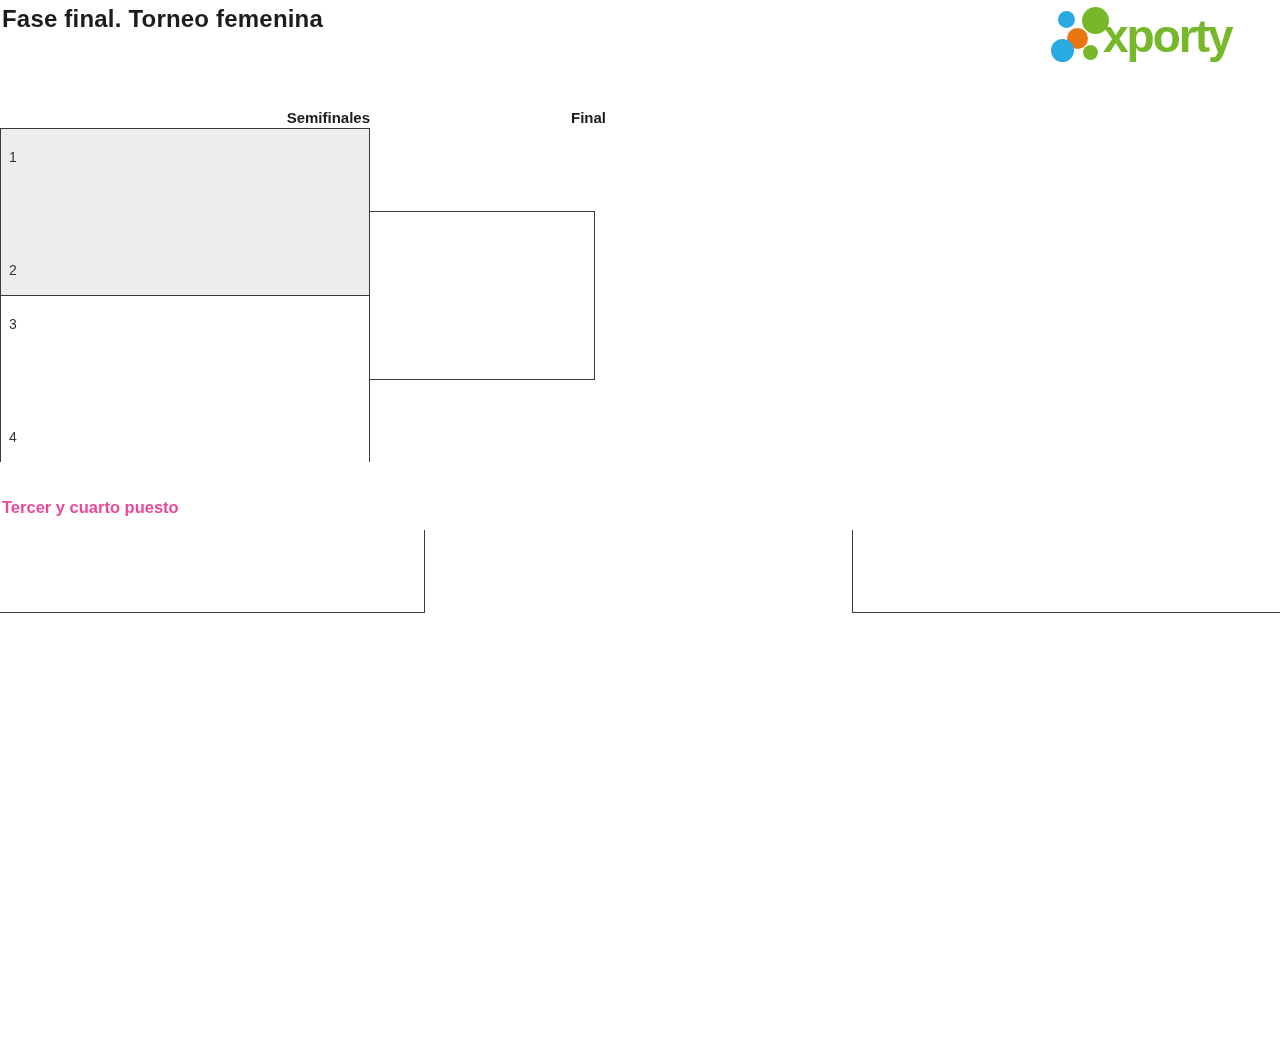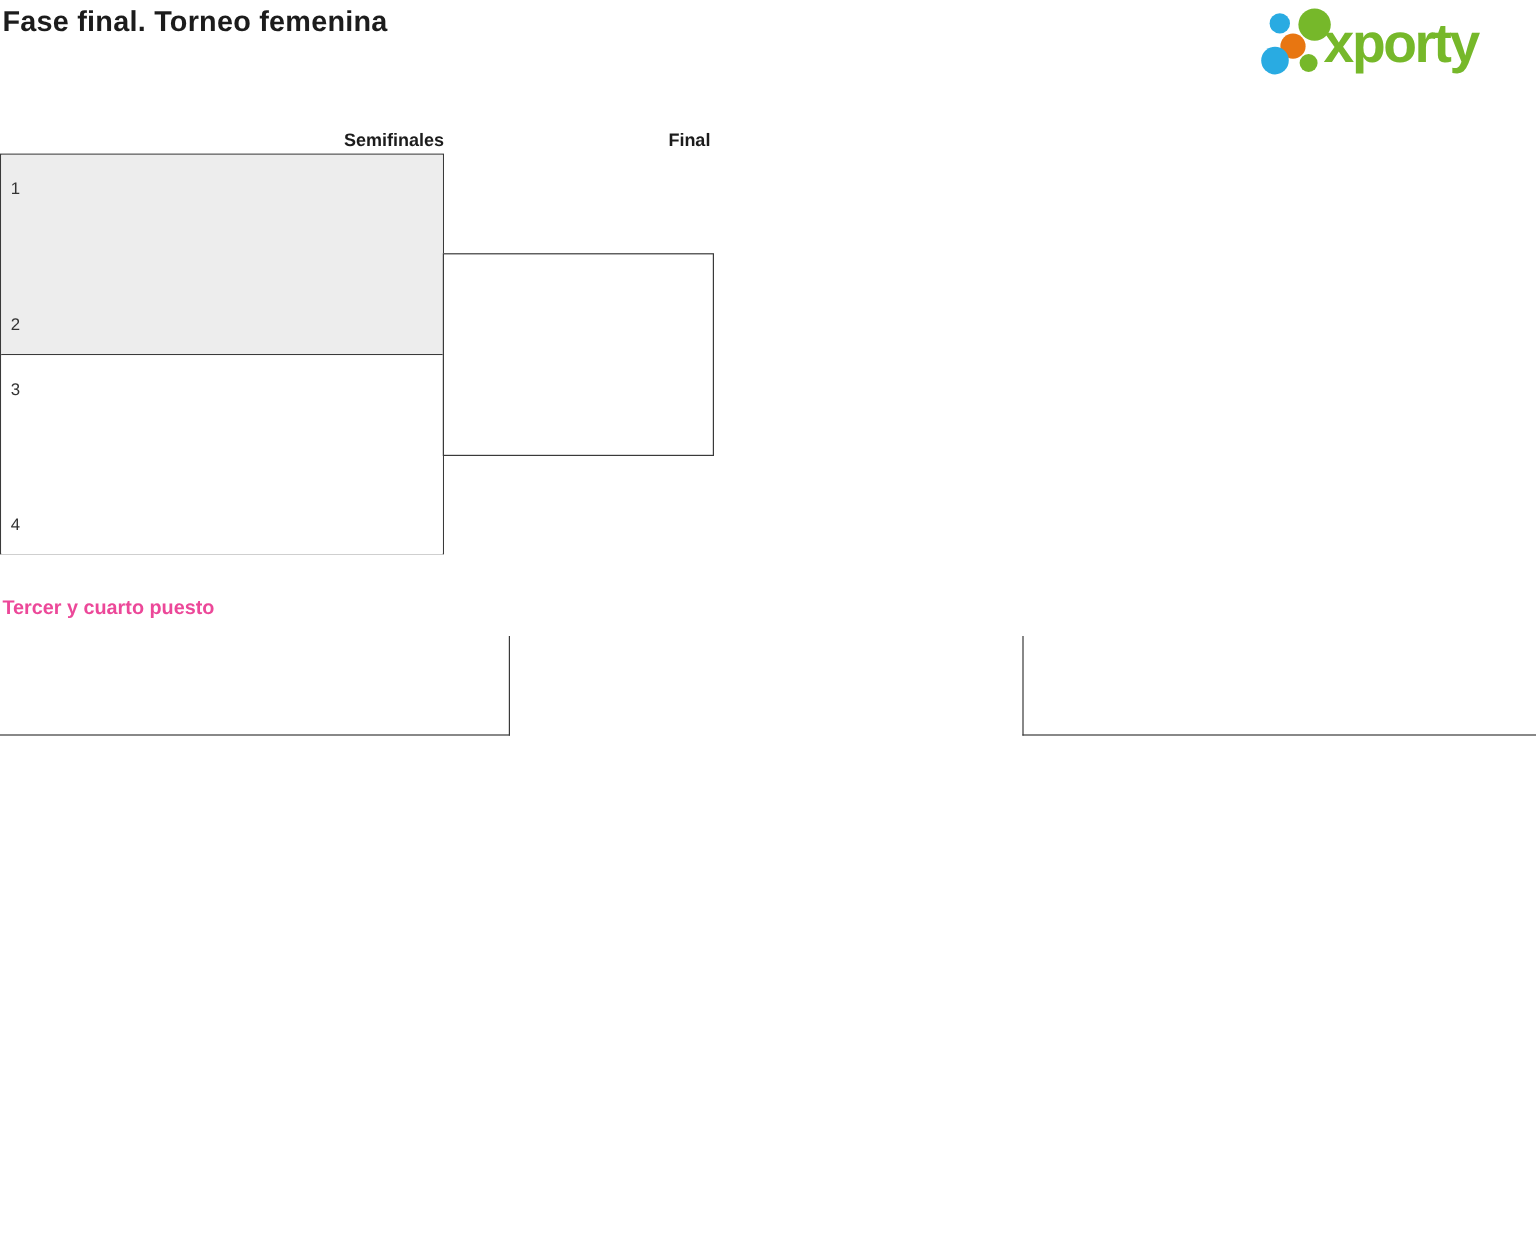--- a/index.html
+++ b/index.html
@@ -52,21 +52,21 @@
   .round-header {
     top: 96px;
     height: 20px;
     font-size: 15px;
     font-weight: 600;
     text-align: right;
     color: #1c1c1c;
     margin-top: 13px;
   }
   .round-header.semis { left: 0; width: 370px; }
-  .round-header.final { left: 366px; width: 226px; }
+  .round-header.final { left: 380px; width: 226px; }
 
   .semis-wrapper {
     left: 0;
     top: 128px;
     width: 370px;
     height: 334px;
     border: 1px solid #3a3a3a;
     box-sizing: border-box;
   }
   .match {

